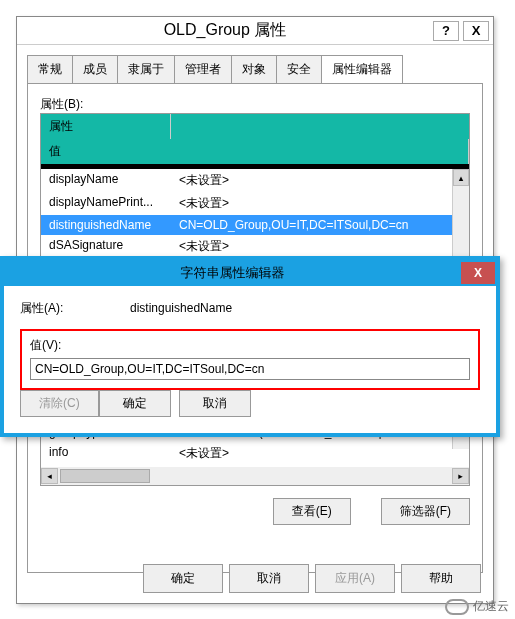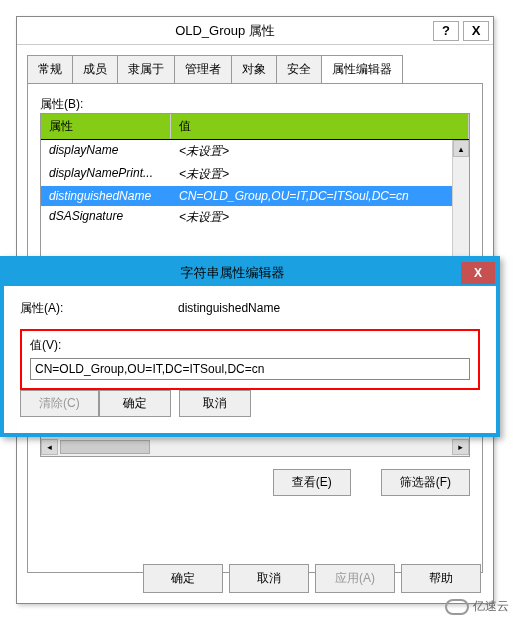--- a/index.html
+++ b/index.html
@@ -1,52 +1,52 @@
 <!DOCTYPE html>
 <html><head>
   <meta charset="utf-8">
   <style>
     * { box-sizing: border-box; font-family: "Microsoft YaHei", "SimSun", sans-serif; font-size: 12px; }
     body { margin: 0; background: #fff; width: 515px; height: 619px; position: relative; overflow: hidden; }
     
     .parent-window { position: absolute; left: 16px; top: 16px; width: 478px; height: 588px; background: #fff; border: 1px solid #888; box-shadow: 2px 2px 4px rgba(0,0,0,0.2); }
     .parent-titlebar { height: 28px; background: #fff; border-bottom: 1px solid #ccc; display: flex; align-items: center; }
-    .parent-title { flex: 1; text-align: center; font-size: 13px; }
+    .parent-title { flex: 1; text-align: center; font-size: 16px; }
     .win-btn { width: 26px; height: 20px; border: 1px solid #aaa; margin-right: 4px; display: flex; align-items: center; justify-content: center; font-weight: bold; font-size: 13px; cursor: pointer; background: #fff; }
     
     .tab-row { display: flex; margin: 10px 10px 0 10px; }
     .tab { padding: 5px 10px; border: 1px solid #999; border-bottom: none; background: #f0f0f0; margin-right: -1px; cursor: pointer; font-size: 12px; }
     .tab.active { background: #fff; position: relative; z-index: 2; }
     .tab-content { border: 1px solid #999; margin: 0 10px 10px 10px; padding: 12px; position: relative; height: 490px; }
     
     .label-b { }
     .attr-table { border: 1px solid #999; width: 100%; background: #fff; }
-    .attr-header { display: flex; background: #84cc16; border-bottom: 1px solid #000000; }
+    .attr-header { display: flex; background: #14b8a6; border-bottom: 5px solid #000000; flex-direction: column; }
     .attr-header-cell { padding: 4px 8px; border-right: 1px solid #ccc; }
     .col-name { width: 130px; }
     .col-val { flex: 1; }
-    .attr-row { display: flex; padding: 3px 8px; font-style: italic; }
+    .attr-row { display: flex; padding: 3px 8px; }
     .attr-row.selected { background: #3399ff; color: #fff; }
     .attr-row .col-name { width: 130px; flex-shrink: 0; }
     .attr-row .col-val { flex: 1; white-space: nowrap; overflow: hidden; }
     
     .btn { padding: 4px 18px; border: 1px solid #999; background: #efefef; cursor: pointer; min-width: 72px; text-align: center; }
     .btn:disabled, .btn.disabled { color: #999; cursor: default; }
     
     .bottom-btn-row { margin-top: 12px; display: flex; justify-content: flex-end; gap: 30px; }
     .dialog-btn-row { position: absolute; bottom: 10px; right: 12px; display: flex; gap: 6px; }
     .dialog-btn-row .btn { min-width: 80px; padding: 5px 12px; }
     
     .child-window { position: absolute; left: 0; top: 256px; width: 500px; background: #fff; border: 1px solid #1ba1e2; box-shadow: 0 0 0 3px #1ba1e2 inset, 3px 3px 6px rgba(0,0,0,0.3); z-index: 10; }
     .child-inner { padding: 3px; background: #1ba1e2; }
     .child-titlebar { height: 26px; background: #1ba1e2; display: flex; align-items: center; color: #000; }
     .child-title { flex: 1; text-align: center; font-size: 13px; }
     .child-close { width: 34px; height: 22px; background: #c75050; color: #fff; display: flex; align-items: center; justify-content: center; font-weight: bold; cursor: pointer; margin-right: 1px; }
     .child-body { background: #fff; padding: 14px 16px 16px 16px; }
-    .field-row { display: flex; margin-bottom: 12px; align-items: baseline; gap: 48px; }
+    .field-row { display: flex; margin-bottom: 12px; align-items: baseline; }
     .field-label { width: 110px; }
     .field-value { flex: 1; }
     .text-input { width: 100%; padding: 3px 4px; border: 1px solid #888; font-family: inherit; }
     .redbox { border: 2px solid #ff0000; padding: 6px 8px 8px 8px; margin-bottom: 0; }
     .child-btn-row { display: flex; justify-content: flex-start; align-items: center; }
     .child-btn-right { display: flex; gap: 8px; }
     
     .scrollbar-v { position: absolute; right: 0; top: 0; bottom: 18px; width: 17px; background: #efefef; border-left: 1px solid #ccc; }
     .scrollbar-v .sb-btn { height: 17px; background: #dadada; border: 1px solid #bbb; display: flex; align-items: center; justify-content: center; font-size: 9px; }
     .table-wrap { position: relative; }

